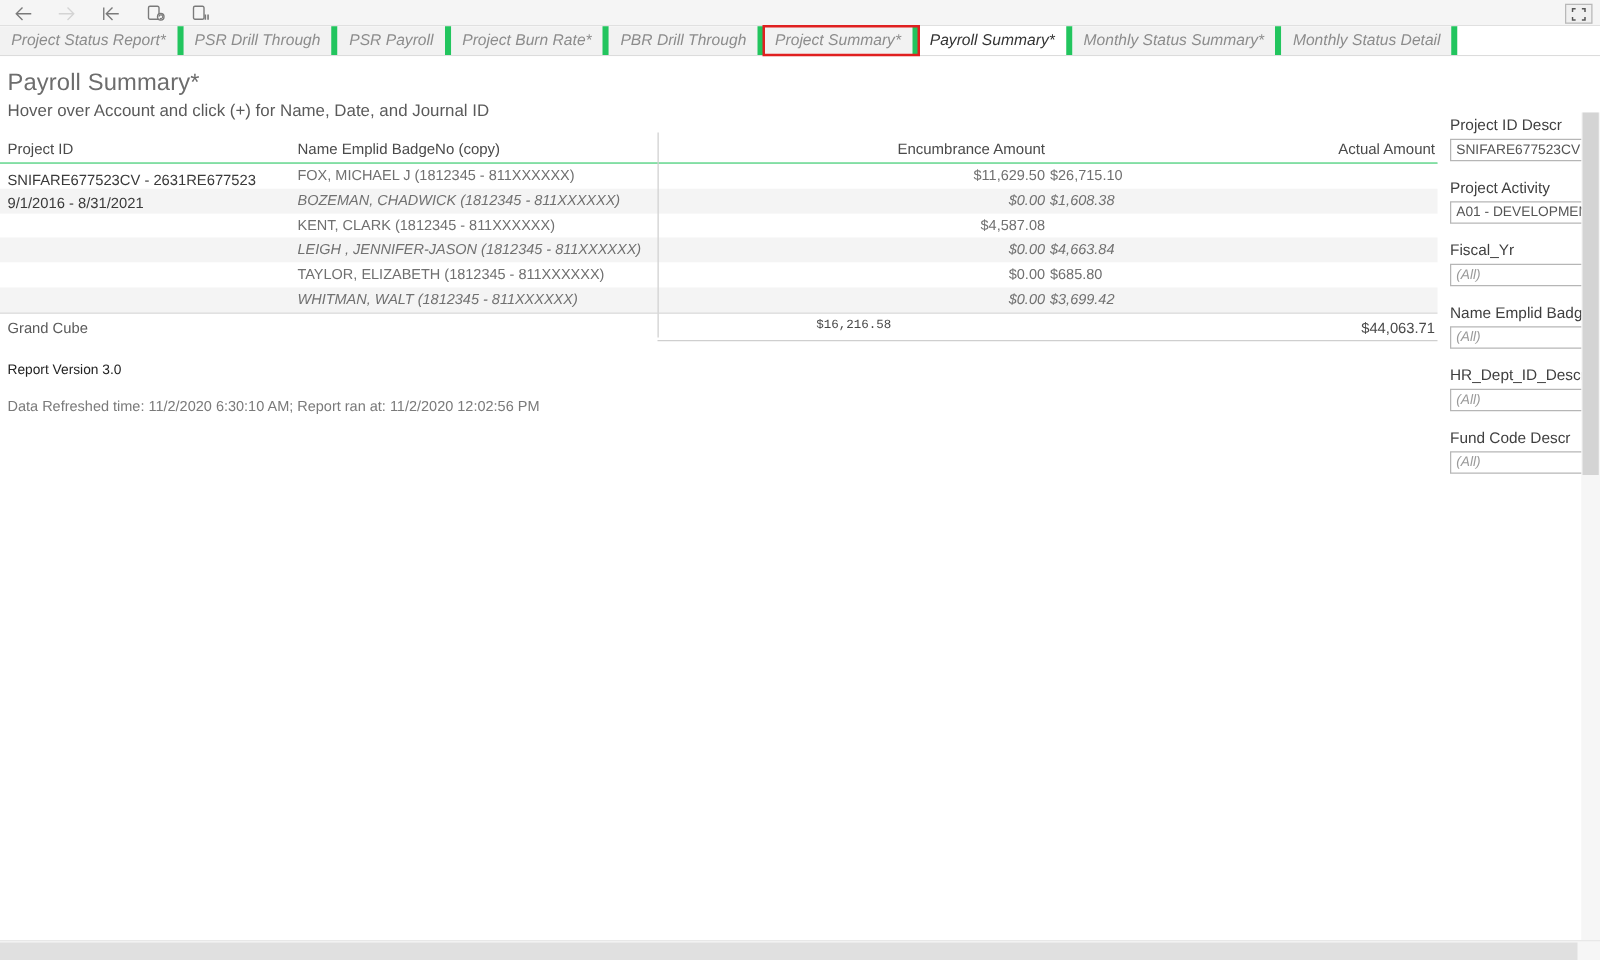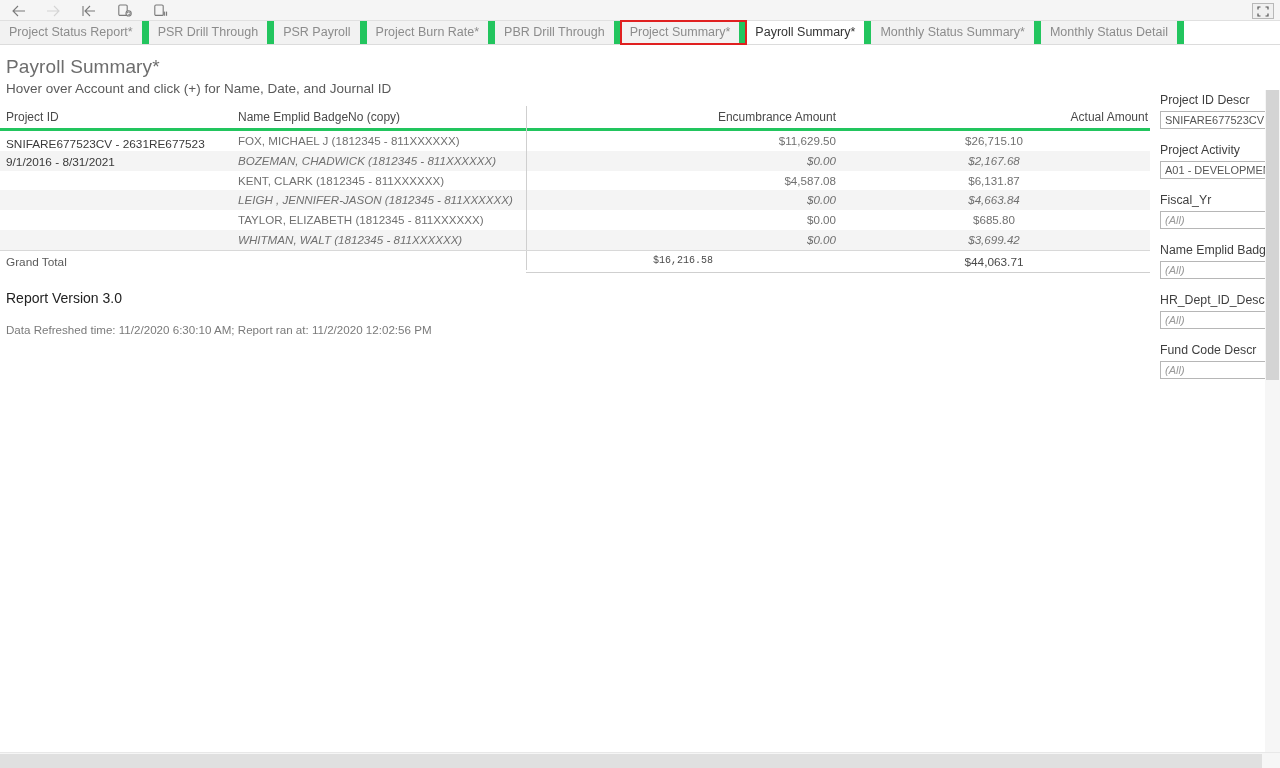--- a/index.html
+++ b/index.html
@@ -36,23 +36,24 @@
     background: #ffffff;
     border-bottom: 1px solid #dcdcdc;
     display: flex; align-items: stretch;
     font-size: 12.5px;
   }
   .tab {
     background: #f2f2f2;
     color: #8c8c8c;
     padding: 0 9px;
     display: flex; align-items: center;
-    border-right: 7px solid #22c55e;
+    border-right: 5px solid #22c55e;
     white-space: nowrap;
     line-height: 1;
+    font-style: italic;
   }
   .tab.active { background: #ffffff; color: #333333; }
   .tab.highlighted {
     outline: 2px solid #e02020;
     outline-offset: -1px;
     position: relative; z-index: 2;
   }
   #tab-spacer { flex: 1 1 auto; background: #ffffff; }
 
   
@@ -71,42 +72,42 @@
     position: absolute; left: 6px; top: 36px;
     font-size: 13.5px; color: #5a5a5a; text-align: right;
   }
 
   
   #report-table {
     position: absolute; left: 0; top: 61px; width: 1150px;
   }
   .hdr-row {
     position: relative; height: 25px;
-    border-bottom: 3px solid #22c55e;
+    border-bottom: 1px solid #22c55e;
   }
   .hdr-cell {
     position: absolute; bottom: 4px;
     font-size: 12px; color: #4a4a4a; white-space: nowrap;
   }
   #h-project   { left: 6px; }
   #h-name      { left: 238px; }
   #h-enc       { left: 530px; width: 306px; text-align: right; }
   #h-act       { left: 840px; width: 308px; text-align: right; }
 
   .drow {
     position: relative; height: 19.8px; background: #ffffff;
   }
   .drow.alt { background: #f4f4f4; font-style: italic; }
   .dcell {
     position: absolute; top: 3px;
     font-size: 11.6px; color: #707070; white-space: nowrap;
   }
   .c-name { left: 238px; }
   .c-enc  { left: 530px; width: 306px; text-align: right; }
-  .c-act  { left: 840px; width: 308px; text-align: center; }
+  .c-act  { left: 840px; width: 308px; text-align: left; }
 
   #project-id-cell {
     position: absolute; left: 6px; top: 29px;
     font-size: 11.8px; color: #3a3a3a; line-height: 18px;
     z-index: 3;
   }
 
   #col-divider {
     position: absolute; left: 526px; top: 0; width: 1px; height: 164px;
     background: #cfcfcf; z-index: 4;
@@ -118,29 +119,29 @@
 
   #total-row {
     position: absolute; left: 0; top: 146px; width: 1150px; height: 20px;
     background: #ffffff;
   }
   #total-row .lbl {
     position: absolute; left: 6px; top: 3px;
     font-size: 11.8px; color: #5a5a5a;
   }
   #total-row .tv-enc { position: absolute; left: 530px; top: 3px; width: 306px; text-align: center; font-size: 10px; color: #4a4a4a; font-family: Liberation Mono, monospace; }
-  #total-row .tv-act { position: absolute; left: 840px; top: 3px; width: 308px; text-align: center; font-size: 11.8px; color: #4a4a4a; }
+  #total-row .tv-act { position: absolute; left: 840px; top: 3px; width: 308px; text-align: right; font-size: 11.8px; color: #4a4a4a; }
   #total-underline {
     position: absolute; left: 526px; top: 166px; width: 624px; height: 1px;
     background: #cfcfcf;
   }
 
   
   #footer { position: absolute; left: 6px; top: 245px; }
-  #fv { font-size: 14px; color: #222; font-weight: 400; }
+  #fv { font-size: 11px; color: #222; font-weight: 400; }
   #fi { font-size: 11.8px; color: #3a3a3a; margin-top: 3px; }
   #fr { font-size: 11.6px; color: #7a7a7a; margin-top: 17px; }
 
   
   #filters {
     position: absolute; right: 10px; top: 48px;
     width: 110px;
     margin-left: 11px;
   }
   .filter { margin-bottom: 14px; }
@@ -246,26 +247,25 @@
     </div>
 
     <div class="drow">
       <div class="dcell c-name">FOX, MICHAEL J (1812345 - 811XXXXXX)</div>
       <div class="dcell c-enc">$11,629.50</div>
       <div class="dcell c-act">$26,715.10</div>
     </div>
     <div class="drow alt">
       <div class="dcell c-name">BOZEMAN, CHADWICK (1812345 - 811XXXXXX)</div>
       <div class="dcell c-enc">$0.00</div>
-      <div class="dcell c-act">$2,167.68</div>
+      <div class="dcell c-act">$1,608.38</div>
     </div>
     <div class="drow">
       <div class="dcell c-name">KENT, CLARK (1812345 - 811XXXXXX)</div>
       <div class="dcell c-enc">$4,587.08</div>
-      <div class="dcell c-act">$6,131.87</div>
     </div>
     <div class="drow alt">
       <div class="dcell c-name">LEIGH , JENNIFER-JASON (1812345 - 811XXXXXX)</div>
       <div class="dcell c-enc">$0.00</div>
       <div class="dcell c-act">$4,663.84</div>
     </div>
     <div class="drow">
       <div class="dcell c-name">TAYLOR, ELIZABETH (1812345 - 811XXXXXX)</div>
       <div class="dcell c-enc">$0.00</div>
       <div class="dcell c-act">$685.80</div>
@@ -273,21 +273,21 @@
     <div class="drow alt">
       <div class="dcell c-name">WHITMAN, WALT (1812345 - 811XXXXXX)</div>
       <div class="dcell c-enc">$0.00</div>
       <div class="dcell c-act">$3,699.42</div>
     </div>
 
     <div id="col-divider"></div>
     <div id="body-bottom-rule"></div>
 
     <div id="total-row">
-      <div class="lbl">Grand Total</div>
+      <div class="lbl">Grand Cube</div>
       <div class="tv-enc">$16,216.58</div>
       <div class="tv-act">$44,063.71</div>
     </div>
     <div id="total-underline"></div>
   </div>
 
   <div id="footer">
     <div id="fv">Report Version 3.0</div>
     <div id="fr">Data Refreshed time: 11/2/2020 6:30:10 AM; Report ran at: 11/2/2020 12:02:56 PM</div>
   </div>

